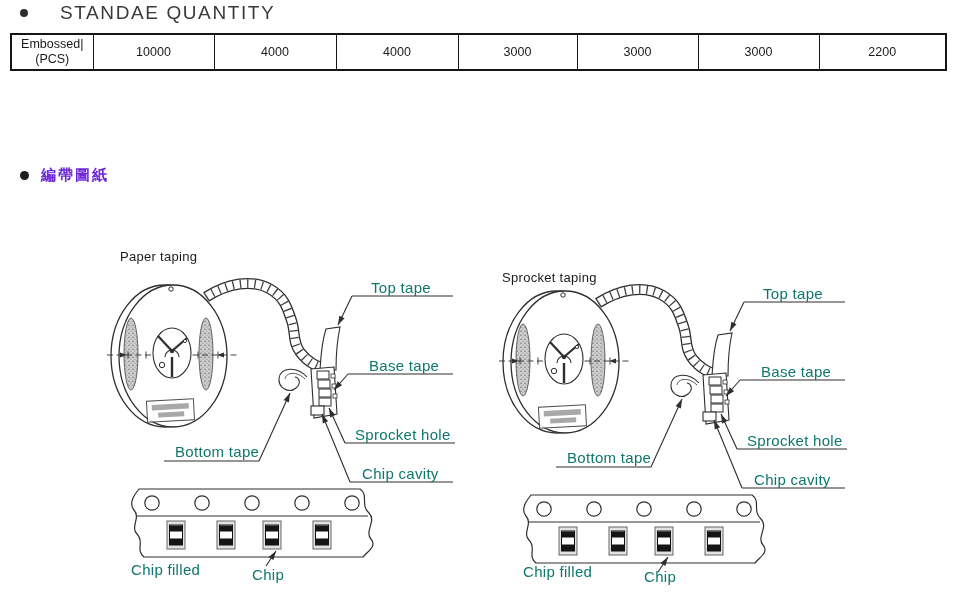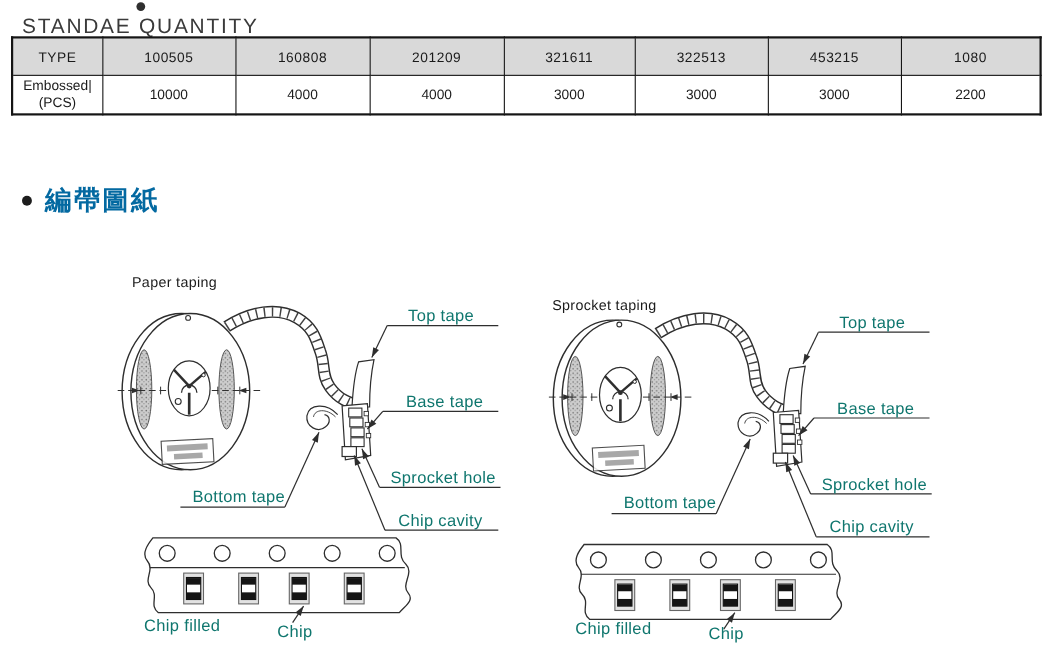--- a/index.html
+++ b/index.html
@@ -1,25 +1,25 @@
 <!DOCTYPE html>
 <html><head>
 <meta charset="utf-8">
 <style>
   html,body{margin:0;padding:0;background:#fff;}
   body{width:953px;height:596px;position:relative;overflow:hidden;
        font-family:"Liberation Sans","DejaVu Sans",sans-serif;color:#222;}
   .abs{position:absolute;}
   
-  .h1{left:20px;top:2px;display:flex;align-items:center;gap:4px;flex-direction:column;}
+  .h1{left:20px;top:2px;display:flex;align-items:center;gap:32px;}
   .h1 .bullet{width:8px;height:8px;border-radius:50%;background:#2f2f2f;display:inline-block;}
   .h1 .txt{font-size:19px;letter-spacing:1.6px;color:#3a3a3a;}
   .h2{left:20px;top:166px;display:flex;align-items:center;gap:12px;}
   .h2 .bullet{width:9px;height:9px;border-radius:50%;background:#1d1d1d;display:inline-block;}
-  .h2 .cn{font-size:24px;font-weight:bold;color:#0369a1;letter-spacing:2px;font-family:Liberation Serif, serif;}
+  .h2 .cn{font-size:15px;font-weight:bold;color:#6d28d9;letter-spacing:2px;font-family:Liberation Serif, serif;}
   .h2 .en{font-size:19px;color:#2b2b2b;letter-spacing:1.2px;margin-left:2px;}
   
   table.qty{left:10px;top:33px;width:935px;border-collapse:collapse;table-layout:fixed;
             position:absolute;border:2px solid #151515;}
   table.qty th,table.qty td{border:1.6px solid #151515;text-align:center;
             font-size:12.5px;color:#1a1a1a;padding:0;}
   table.qty th{background:#d9d9d9;height:33px;font-weight:normal;letter-spacing:.5px;}
   table.qty td{height:34px;background:#fff;}
   td.rowlabel{line-height:1.2;font-size:12.5px;}
   
@@ -40,30 +40,20 @@
     <col style="width:82px">
       <col style="width:121px">
       <col style="width:122px">
       <col style="width:122px">
     <col style="width:119px">
       <col style="width:121px">
       <col style="width:121px">
       <col style="width:127px">
   </colgroup>
   <tbody>
-      <tr>
-    <th>TYPE</th>
-    <th>100505</th>
-    <th>160808</th>
-    <th>201209</th>
-    <th>321611</th>
-    <th>322513</th>
-    <th>453215</th>
-    <th>1080</th>
-  </tr>
   <tr>
     <td class="rowlabel">
       <span>Embossed|</span><br>
       <span>(PCS)</span>
     </td>
     <td>10000</td>
     <td>4000</td>
     <td>4000</td>
     <td>3000</td>
     <td>3000</td>

